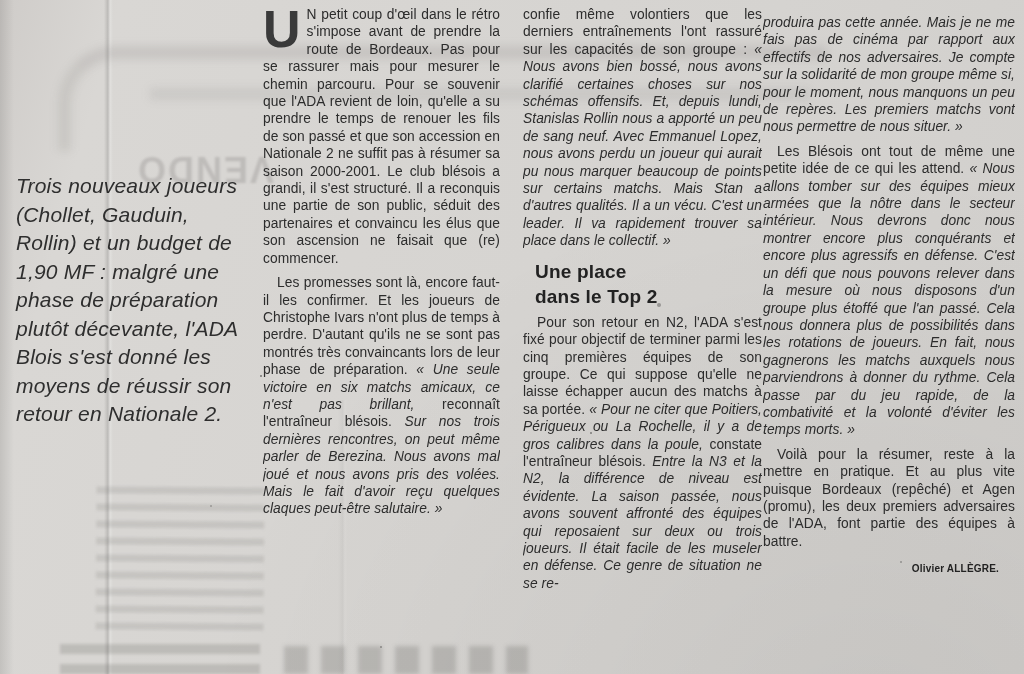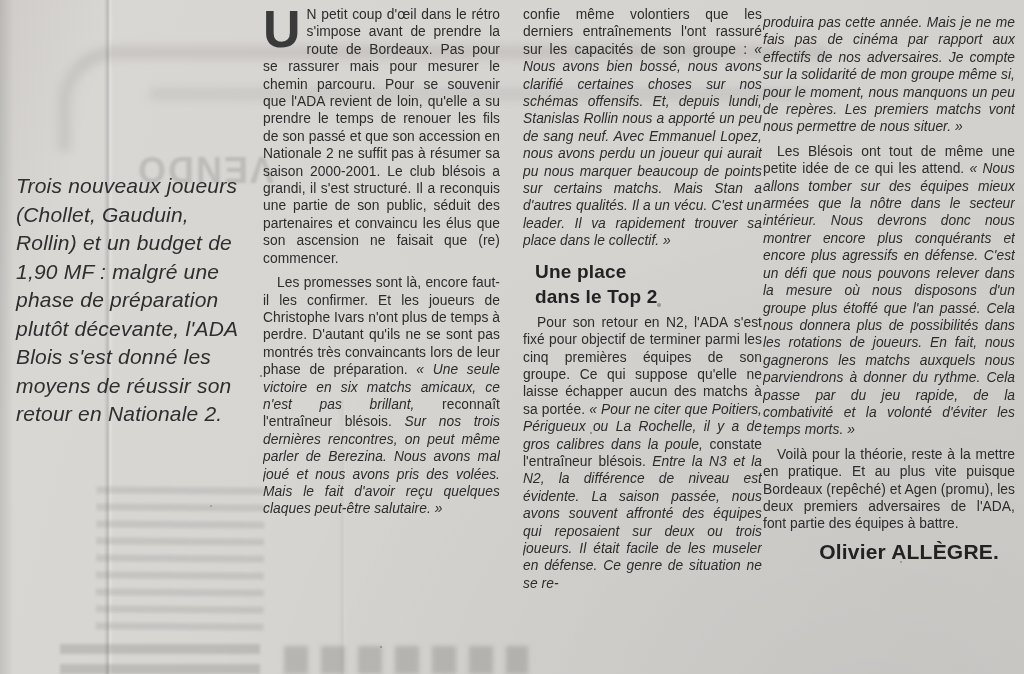--- a/index.html
+++ b/index.html
@@ -55,21 +55,21 @@
   .col2{left:263px;width:237px;}
   .col3{left:523px;width:239px;}
   .col4{left:763px;width:252px;margin-top:8px;}
   p.body{margin:0 0 7px 0;}
   .indent{text-indent:14px;}
   .it{font-style:italic;}
   .dropcap{float:left;font-weight:bold;font-size:52px;line-height:42px;
     color:#3a3a3a;padding:2px 7px 2px 0;letter-spacing:-1px;}
   .heading{font-weight:bold;font-size:19px;line-height:25px;margin:9px 0 5px 12px;
     text-align:left;text-indent:0;letter-spacing:.2px;color:#222;}
-  .byline{font-weight:bold;font-size:21px;text-align:right;padding-right:16px;
+  .byline{font-weight:bold;font-size:10px;text-align:right;padding-right:16px;
     margin-top:10px;letter-spacing:.2px;color:#222;}
 </style>
 </head>
 <body>
 
 <div class="page">
 
   <div class="edge-shadow"></div>
   <div class="crease-main"></div>
   <div class="crease-soft"></div>
@@ -90,17 +90,17 @@
 
   <div class="col col3">
     <p class="body"><span>confie même volontiers que les derniers entraînements l'ont rassuré sur les capacités de son groupe : </span><span class="it">« Nous avons bien bossé, nous avons clarifié certaines choses sur nos schémas offensifs. Et, depuis lundi, Stanislas Rollin nous a apporté un peu de sang neuf. Avec Emmanuel Lopez, nous avons perdu un joueur qui aurait pu nous marquer beaucoup de points sur certains matchs. Mais Stan a d'autres qualités. Il a un vécu. C'est un leader. Il va rapidement trouver sa place dans le collectif. »</span></p>
     <h2 class="heading"><span>Une place</span><br><span>dans le Top 2</span></h2>
     <p class="body indent"><span>Pour son retour en N2, l'ADA s'est fixé pour objectif de terminer parmi les cinq premières équipes de son groupe. Ce qui suppose qu'elle ne laisse échapper aucun des matchs à sa portée. </span><span class="it">« Pour ne citer que Poitiers, Périgueux ou La Rochelle, il y a de gros calibres dans la poule, </span><span>constate l'entraîneur blésois. </span><span class="it">Entre la N3 et la N2, la différence de niveau est évidente. La saison passée, nous avons souvent affronté des équipes qui reposaient sur deux ou trois joueurs. Il était facile de les museler en défense. Ce genre de situation ne se re-</span></p>
   </div>
 
   <div class="col col4">
     <p class="body it">produira pas cette année. Mais je ne me fais pas de cinéma par rapport aux effectifs de nos adversaires. Je compte sur la solidarité de mon groupe même si, pour le moment, nous manquons un peu de repères. Les premiers matchs vont nous permettre de nous situer. »</p>
     <p class="body indent"><span>Les Blésois ont tout de même une petite idée de ce qui les attend. </span><span class="it">« Nous allons tomber sur des équipes mieux armées que la nôtre dans le secteur intérieur. Nous devrons donc nous montrer encore plus conquérants et encore plus agressifs en défense. C'est un défi que nous pouvons relever dans la mesure où nous disposons d'un groupe plus étoffé que l'an passé. Cela nous donnera plus de possibilités dans les rotations de joueurs. En fait, nous gagnerons les matchs auxquels nous parviendrons à donner du rythme. Cela passe par du jeu rapide, de la combativité et la volonté d'éviter les temps morts. »</span></p>
-    <p class="body indent">Voilà pour la théorie, reste à la mettre en pratique. Et au plus vite puisque Bordeaux (repêché) et Agen (promu), les deux premiers adversaires de l'ADA, font partie des équipes à battre.</p>
+    <p class="body indent">Voilà pour la résumer, reste à la mettre en pratique. Et au plus vite puisque Bordeaux (repêché) et Agen (promu), les deux premiers adversaires de l'ADA, font partie des équipes à battre.</p>
     <p class="byline">Olivier ALLÈGRE.</p>
   </div>
 
 </div>
 
 </body></html>

